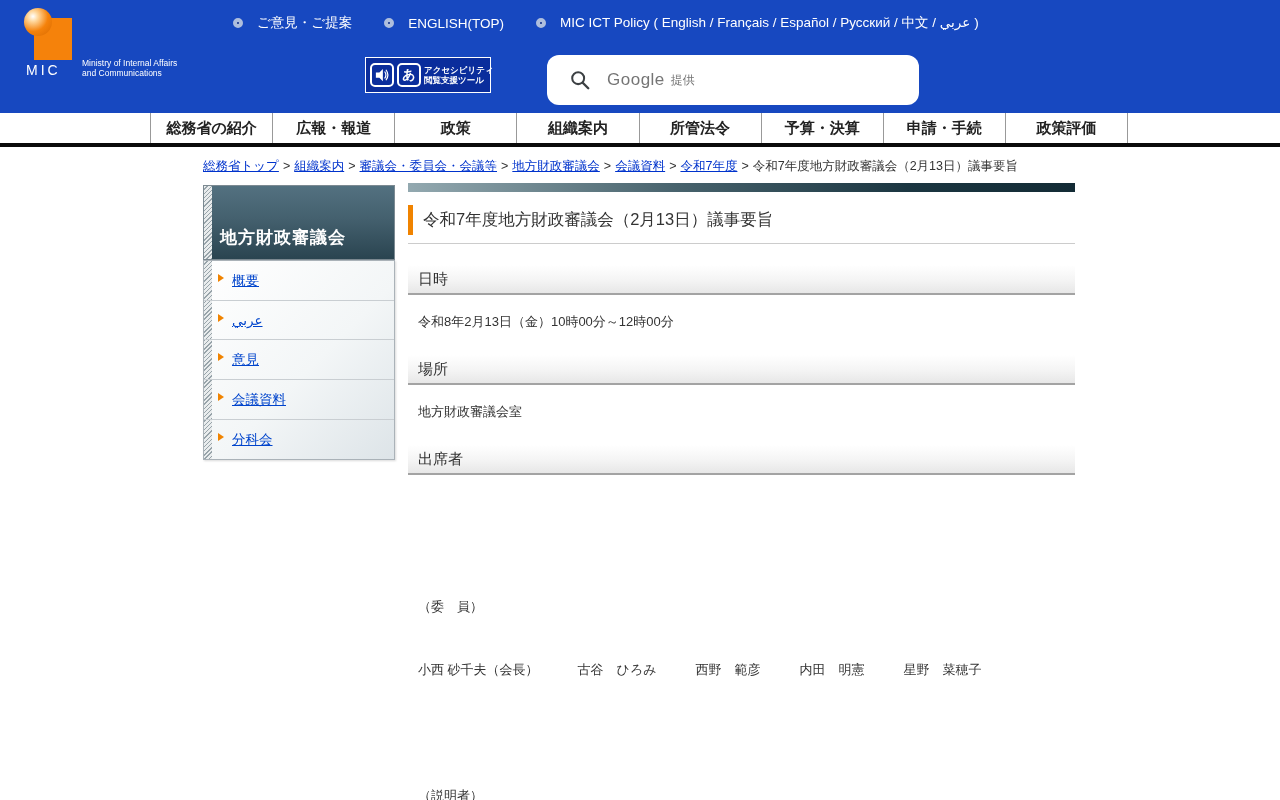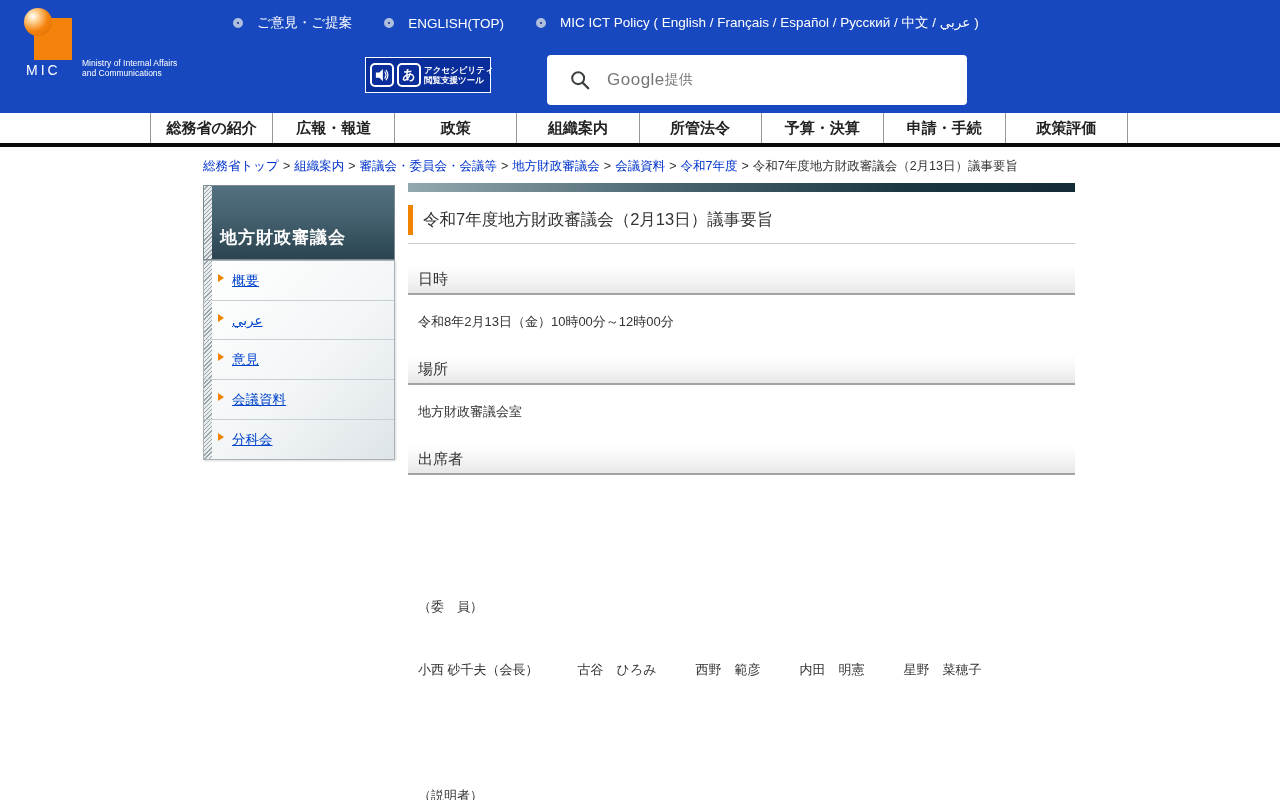--- a/index.html
+++ b/index.html
@@ -20,35 +20,35 @@
   .top-links { position:absolute; left:233px; top:14px; display:flex; gap:32px; align-items:center; }
   .top-link { display:flex; align-items:center; gap:14px; color:#fff; font-size:13.5px; cursor:pointer; white-space:nowrap; }
   .circle-icon { width:10px; height:10px; border-radius:50%; background:#0a2a88; border:4px solid #aebedd; flex:0 0 auto; }
 
   .access-btn { position:absolute; left:365px; top:57px; width:126px; height:36px; background:#0a2d9c;
     border:1px solid #fff; display:flex; align-items:center; gap:3px; padding:3px 4px; cursor:pointer; }
   .access-icon-box { width:24px; height:24px; border:2px solid #fff; border-radius:5px;
     display:flex; align-items:center; justify-content:center; flex:0 0 auto; color:#fff; font-weight:bold; font-size:13px; }
   .access-text { color:#fff; font-size:8.5px; line-height:10px; font-weight:bold; white-space:nowrap; }
 
-  .search-box { position:absolute; left:547px; top:55px; width:420px; height:50px; background:#fff;
-    border-radius:4px; display:flex; align-items:center; padding-left:22px; cursor:text; }
+  .search-box { position:absolute; left:547px; top:55px; width:372px; height:50px; background:#fff;
+    border-radius:12px; display:flex; align-items:center; padding-left:22px; cursor:text; }
   .search-brand { color:#757575; font-size:17px; margin-left:16px; letter-spacing:0.5px; }
-  .search-suffix { color:#757575; font-size:14px; }
+  .search-suffix { color:#757575; font-size:12px; margin-left:6px; }
 
   
   .nav { position:absolute; left:0; top:113px; width:1280px; height:34px; background:#fff; border-bottom:4px solid #0a0a0a; }
   .nav-inner { position:absolute; left:150px; top:0; width:978px; height:30px; display:flex; }
   .nav-item { flex:1; display:flex; align-items:center; justify-content:center; font-size:15px; font-weight:bold;
     color:#222; border-left:1px solid #999; cursor:pointer; white-space:nowrap; }
   .nav-item:last-child { border-right:1px solid #999; }
 
   
   .breadcrumb { position:absolute; left:203px; top:158px; width:1000px; font-size:12.5px; color:#333; white-space:nowrap; }
-  .breadcrumb a { color:#0033cc; cursor:pointer; }
+  .breadcrumb a { color:#0033cc; text-decoration:underline; cursor:pointer; }
   .bc-sep { margin:0 4px; color:#333; }
 
   
   .sidebar { position:absolute; left:203px; top:185px; width:192px; }
   .side-head { position:relative; height:75px; background:linear-gradient(to bottom,#537180 0%,#44606e 45%,#2a4450 100%);
     border:1px solid #7c8a92; }
   .hatch { position:absolute; left:0; top:0; bottom:0; width:8px;
     background:repeating-linear-gradient(135deg,#e9eced 0px,#e9eced 2px,#98a4aa 2px,#98a4aa 3px); }
   .side-head-title { position:absolute; left:16px; bottom:10px; color:#fff; font-size:17px; font-weight:bold; letter-spacing:1px; }
   .side-menu { position:relative; margin-top:0; border:1px solid #aab2b8; box-shadow:1px 1px 2px rgba(0,0,0,0.15);

